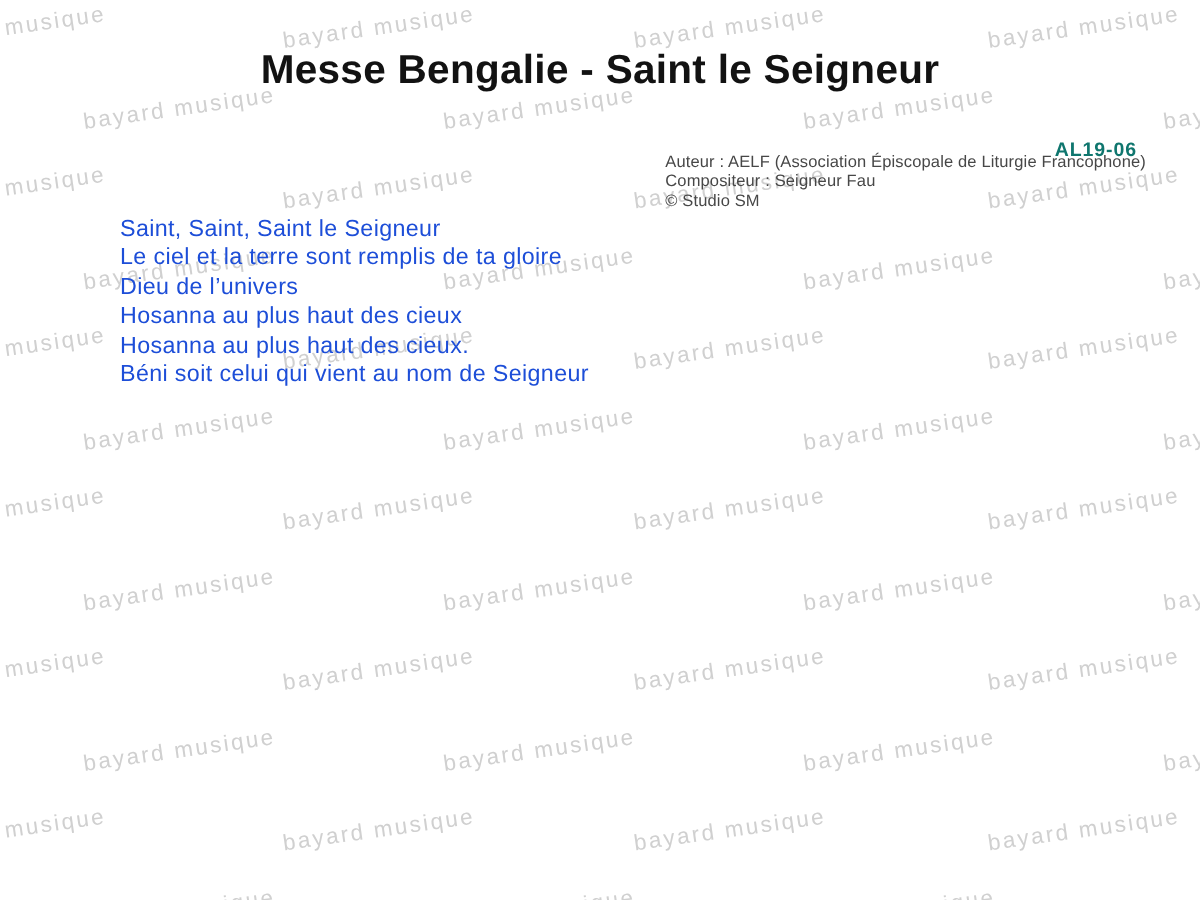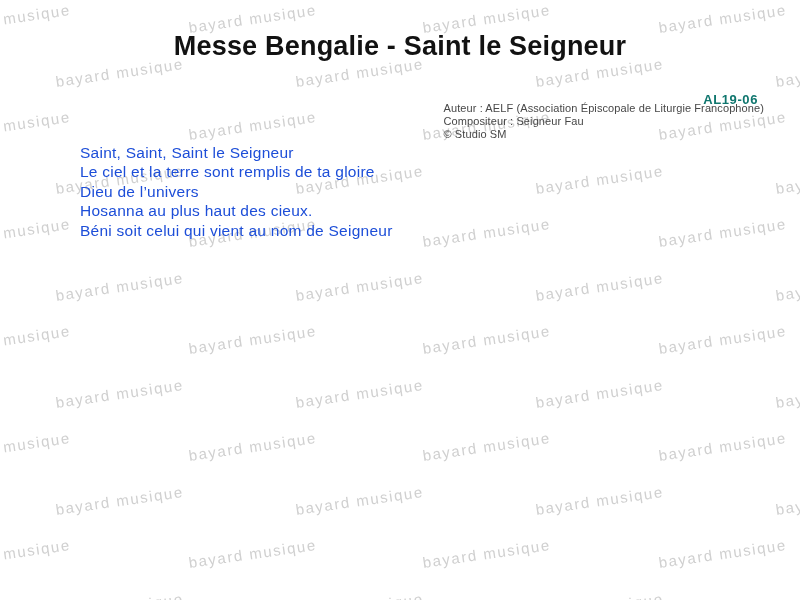--- a/index.html
+++ b/index.html
@@ -140,18 +140,19 @@
     <div class="credits">
       <div>Auteur : AELF (Association Épiscopale de Liturgie Francophone)</div>
       <div>Compositeur : Seigneur Fau</div>
       <div>© Studio SM</div>
     </div>
 
     <div class="lyrics">
       <div>Saint, Saint, Saint le Seigneur</div>
       <div>Le ciel et la terre sont remplis de ta gloire</div>
       <div>Dieu de l’univers</div>
+      <div>Hosanna au plus haut des cieux</div>
       <div>Hosanna au plus haut des cieux.</div>
       <div>Béni soit celui qui vient au nom de Seigneur</div>
     </div>
 
   </div>
 </div>
 
 </body></html>

